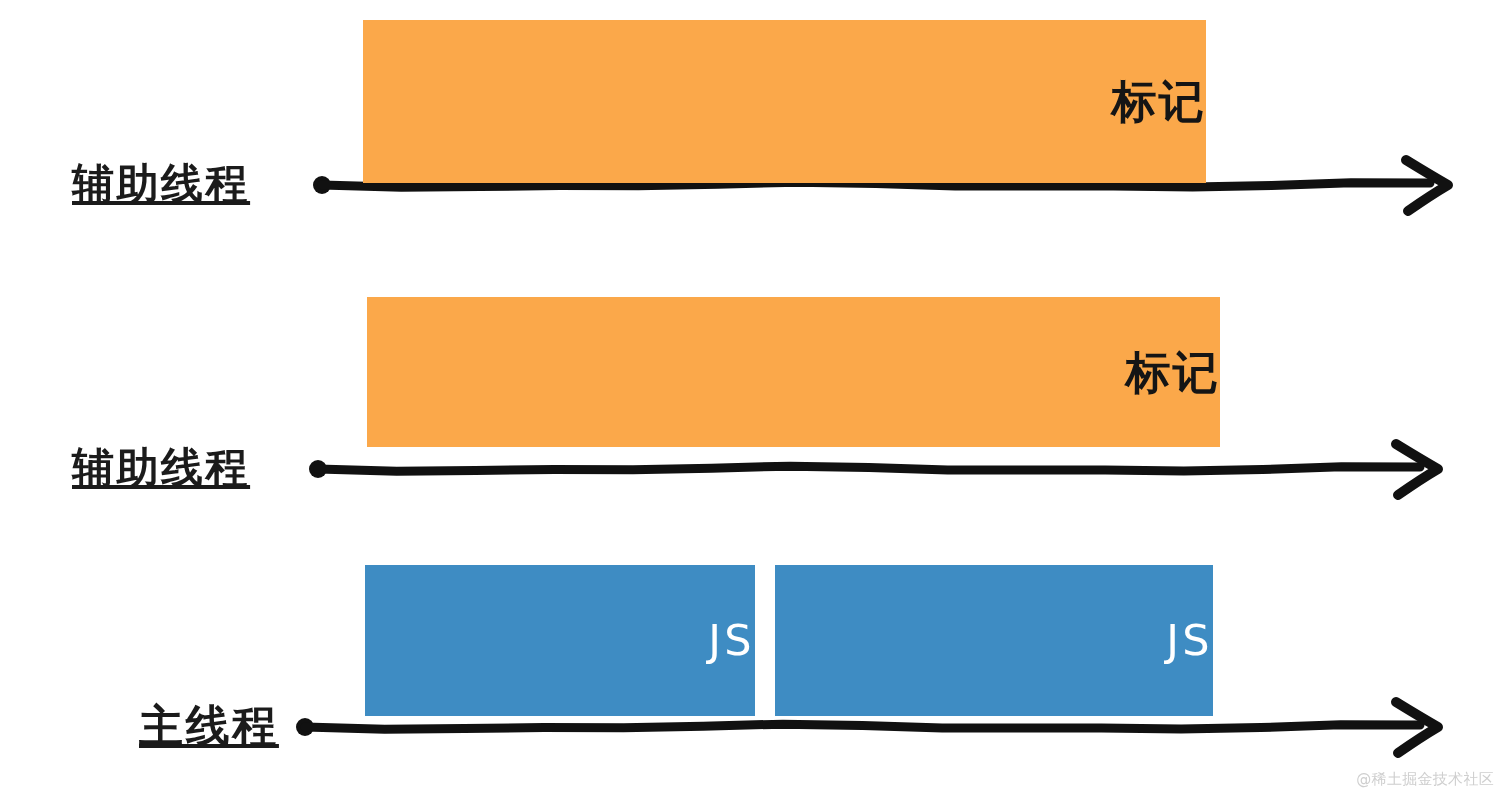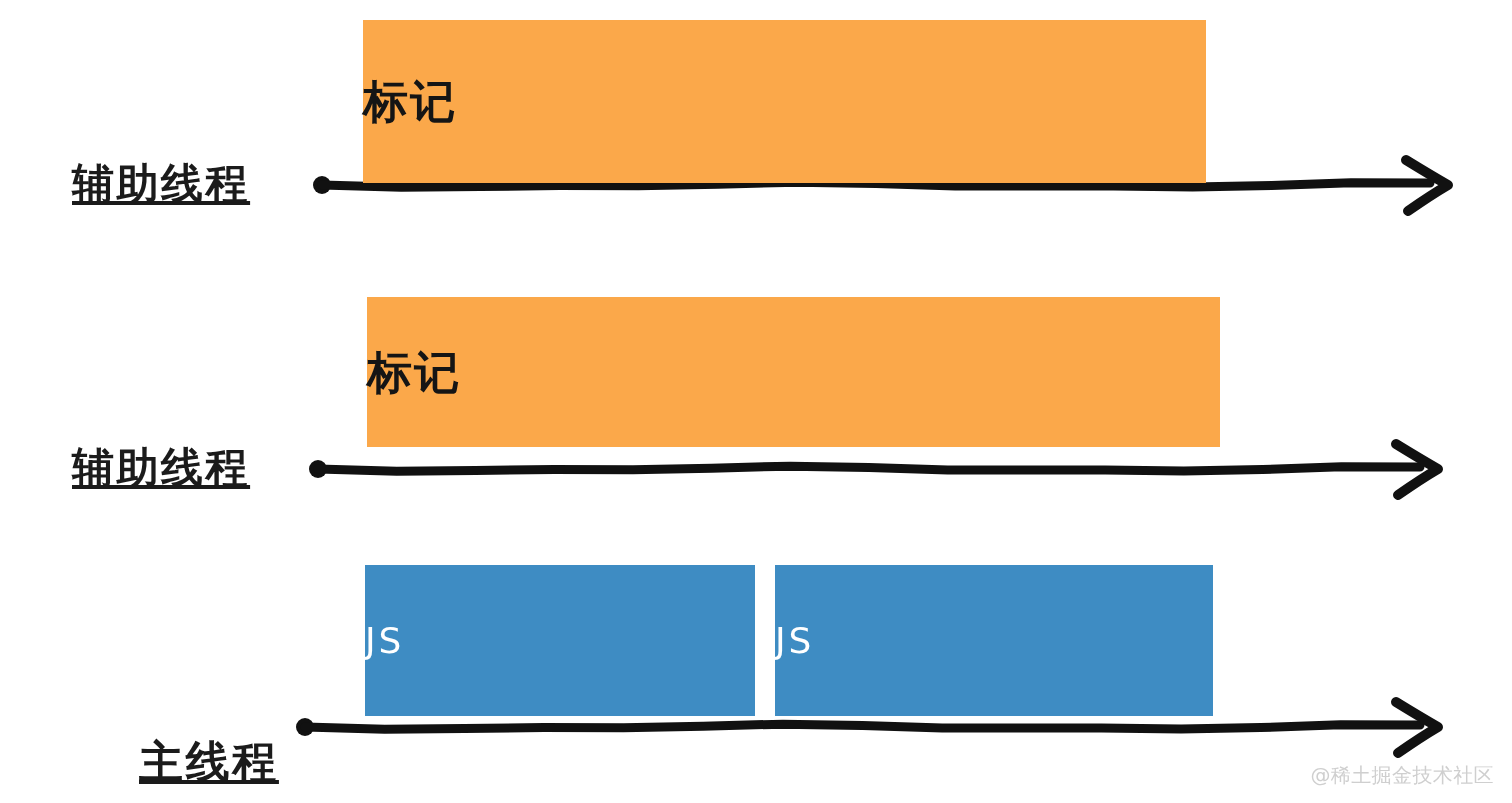--- a/index.html
+++ b/index.html
@@ -24,55 +24,55 @@
     font-weight: 700;
     white-space: nowrap;
     letter-spacing: 0.06em;
     line-height: 1;
     text-decoration: underline;
   }
   .task-box {
     position: absolute;
     display: flex;
     align-items: center;
-    justify-content: flex-start;
+    justify-content: flex-end;
     box-sizing: border-box;
   }
   .task-box .task-label {
     font-family: "DejaVu Sans", sans-serif;
     line-height: 1;
     white-space: nowrap;
   }
   .box-orange .task-label {
     color: #151515;
     font-weight: 700;
     font-size: 45px;
     letter-spacing: 0.05em;
   }
   .box-blue .task-label {
     color: #ffffff;
     font-weight: 400;
-    font-size: 36px;
+    font-size: 43px;
     letter-spacing: 0.08em;
   }
   .timeline {
     position: absolute;
     left: 0;
     top: 0;
     width: 1512px;
     height: 803px;
     pointer-events: none;
   }
   .watermark {
     position: absolute;
     right: 18px;
     bottom: 14px;
     color: #cfcfcf;
     font-family: "DejaVu Sans", sans-serif;
-    font-size: 20px;
+    font-size: 15px;
     letter-spacing: 0.02em;
     white-space: nowrap;
   }
 </style>
 </head>
 <body>
 
 <div id="canvas">
   <svg class="timeline" viewBox="0 0 1512 803" xmlns="http://www.w3.org/2000/svg" id="arrow-layer">
       <g>
@@ -93,21 +93,21 @@
     </svg>
   <div id="tracks-layer">
       <div class="track-label" style="left: 72px; top: 163px; font-size: 42px; color: rgb(27, 27, 27);">辅助线程</div>
       <div class="task-box box-orange" style="left: 363px; top: 20px; width: 843px; height: 163px; background: rgb(251, 168, 74);">
         <span class="task-label">标记</span>
       </div>
       <div class="track-label" style="left: 72px; top: 447px; font-size: 42px; color: rgb(27, 27, 27);">辅助线程</div>
       <div class="task-box box-orange" style="left: 367px; top: 297px; width: 853px; height: 150px; background: rgb(251, 168, 74);">
         <span class="task-label">标记</span>
       </div>
-      <div class="track-label" style="left: 139px; top: 704px; font-size: 44px; color: rgb(27, 27, 27); margin-top: 36px;">主线程</div>
+      <div class="track-label" style="left: 139px; top: 704px; font-size: 44px; color: rgb(27, 27, 27);">主线程</div>
       <div class="task-box box-blue" style="left: 365px; top: 565px; width: 390px; height: 151px; background: rgb(62, 140, 195);">
         <span class="task-label">JS</span>
       </div>
       <div class="task-box box-blue" style="left: 775px; top: 565px; width: 438px; height: 151px; background: rgb(62, 140, 195);">
         <span class="task-label">JS</span>
       </div>
     </div>
   <div class="watermark">@稀土掘金技术社区</div>
 </div>
 

